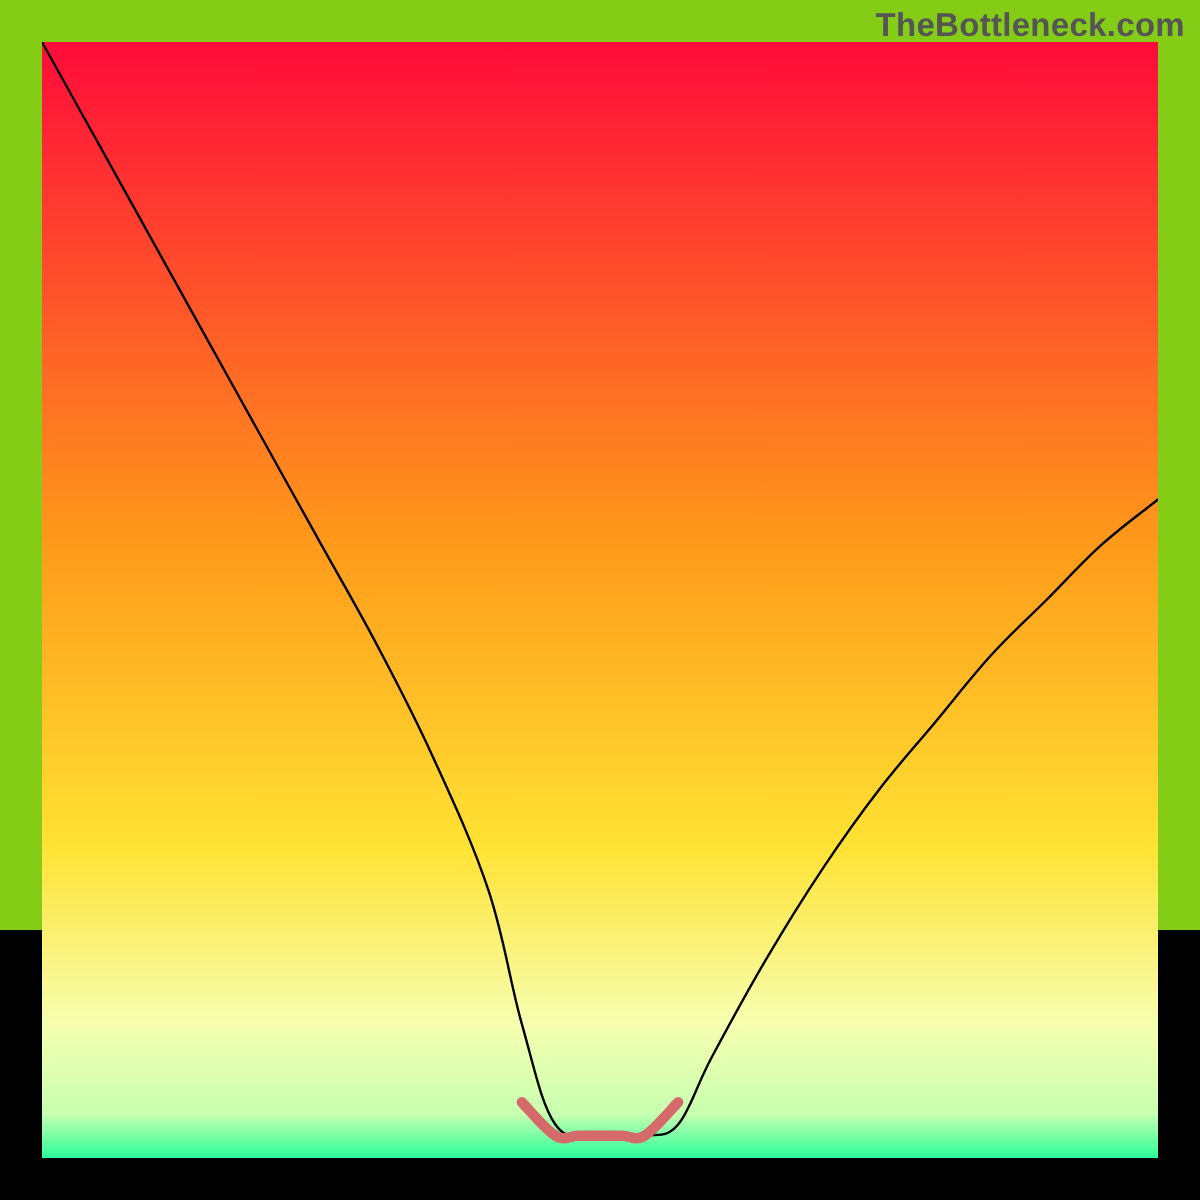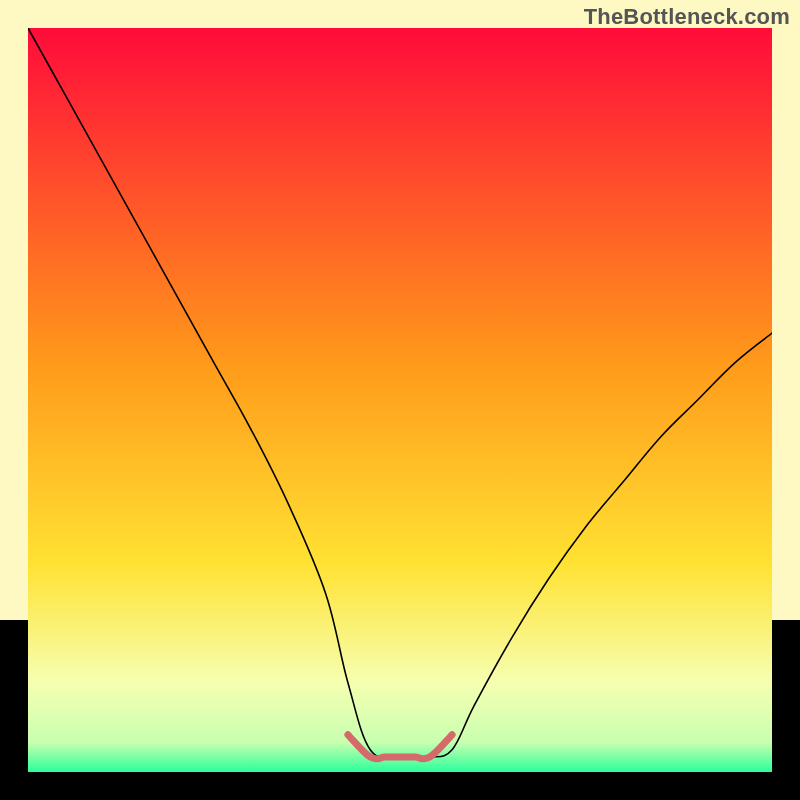--- a/index.html
+++ b/index.html
@@ -8,21 +8,21 @@
     width: 800px;
     height: 800px;
     background: #000;
     overflow: hidden;
     font-family: Arial, Helvetica, sans-serif;
   }
   .frame {
     position: relative;
     width: 800px;
     height: 620px;
-    background: #fef9c3;
+    background: #84cc16;
   }
   .watermark {
     position: absolute;
     top: 4px;
     right: 10px;
     color: #555;
     font-size: 22px;
     font-weight: 600;
     letter-spacing: 0.2px;
     z-index: 10;

